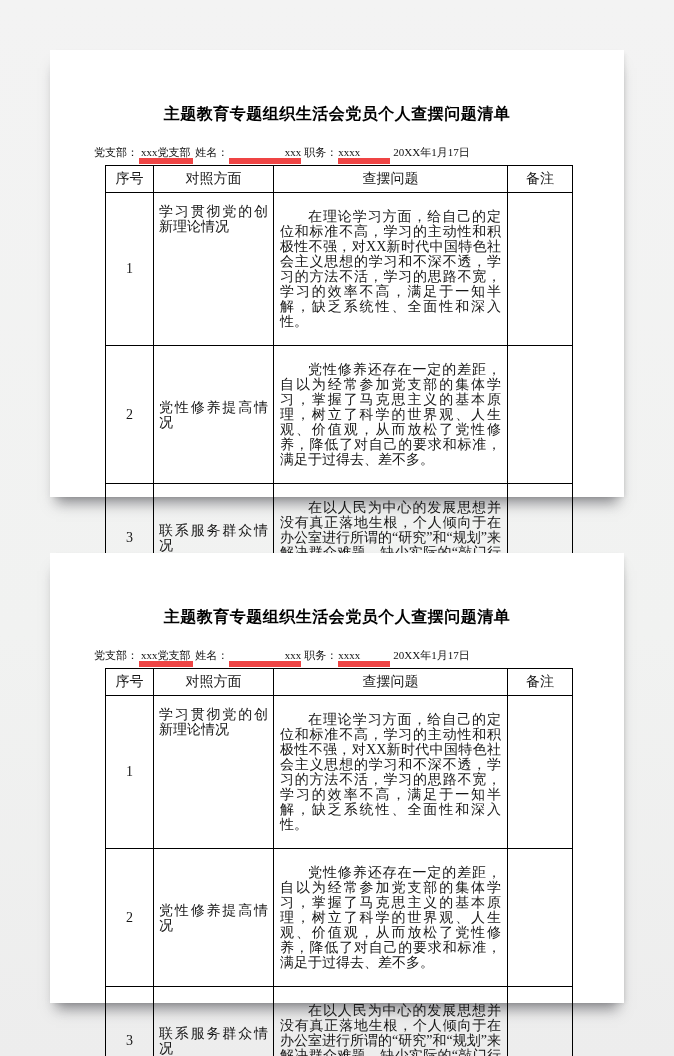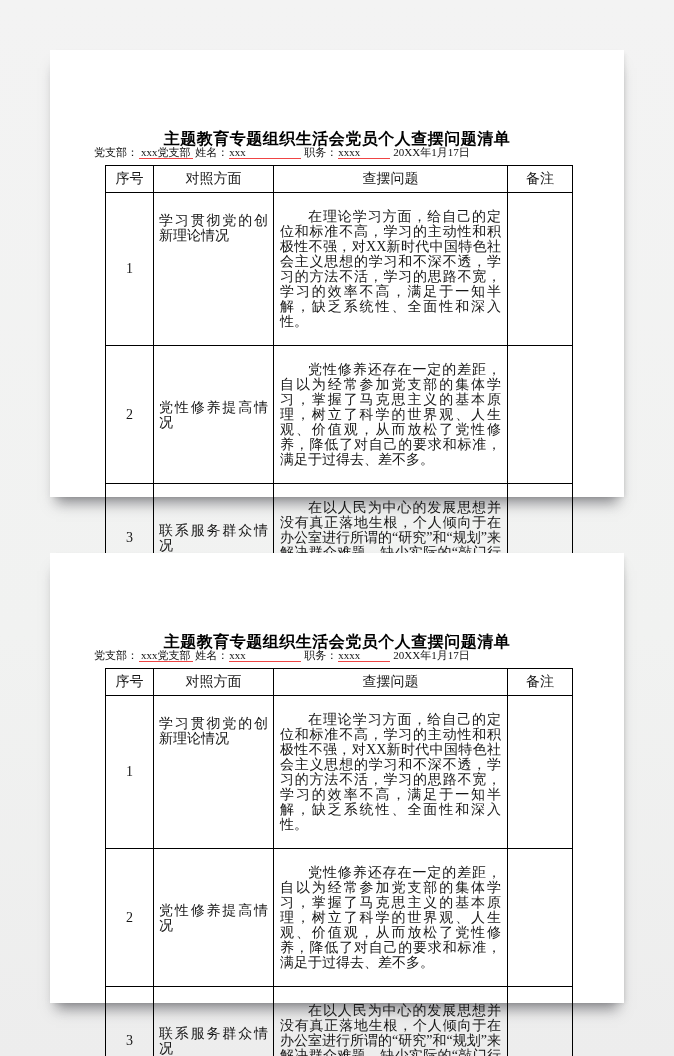--- a/index.html
+++ b/index.html
@@ -10,51 +10,51 @@
     color:#161616;
   }
   .page{
     position:absolute;left:50px;width:574px;background:#ffffff;
     box-shadow:0 12px 13px -6px rgba(55,55,62,.55), 2px 2px 5px -2px rgba(0,0,0,.12);
   }
   #page-1{top:50px;height:447px;}
   #page-2{top:553px;height:450px;}
 
   .doc-title{
-    position:absolute;top:79px;left:0;right:0;
+    position:absolute;top:54px;left:0;right:0;
     text-align:center;font-size:16px;font-weight:bold;
     letter-spacing:.5px;color:#000;
   }
   .info-line{
     position:absolute;top:95px;left:44px;
     font-size:11px;white-space:nowrap;color:#111;
   }
   .info-line .lbl{margin-right:1px;}
-  .u{border-bottom:1px solid #ef4444;}
+  .u{border-bottom:6px solid #ef4444;}
   .u-branch{padding:0 2px;}
-  .u-name{display:inline-block;width:72px;text-align:left;margin-right:3px;}
+  .u-name{display:inline-block;width:72px;text-align:right;margin-right:3px;}
   .u-pos{display:inline-block;width:52px;margin-right:3px;}
 
   .doc-table{
     position:absolute;top:115px;left:55px;width:467px;
     border-collapse:collapse;table-layout:fixed;
   }
   .doc-table col.c0{width:48px;}
   .doc-table col.c1{width:120px;}
   .doc-table col.c2{width:234px;}
   .doc-table col.c3{width:65px;}
   .doc-table th,.doc-table td{
     border:1px solid #000000;font-size:14px;font-weight:normal;
     color:#161616;padding:0;overflow:hidden;
   }
   tr.hrow th{height:26px;text-align:center;}
   tr.r0{height:92px;} tr.r1{height:76px;} tr.r2{height:62px;}
   td.no{text-align:center;vertical-align:middle;}
   td.aspect{vertical-align:middle;padding:2px 5px;text-align:justify;line-height:15px;}
-  td.aspect.top{vertical-align:top;padding-top:20px;}
+  td.aspect.top{vertical-align:top;padding-top:11px;}
   td.problem{vertical-align:top;padding:16px 6px;}
   td.problem .ptext{text-indent:2em;text-align:justify;line-height:15px;}
   td.note{vertical-align:middle;}
 </style>
 </head>
 <body>
 
 <div class="page" id="page-1">
   <div class="doc-title">主题教育专题组织生活会党员个人查摆问题清单</div>
 

